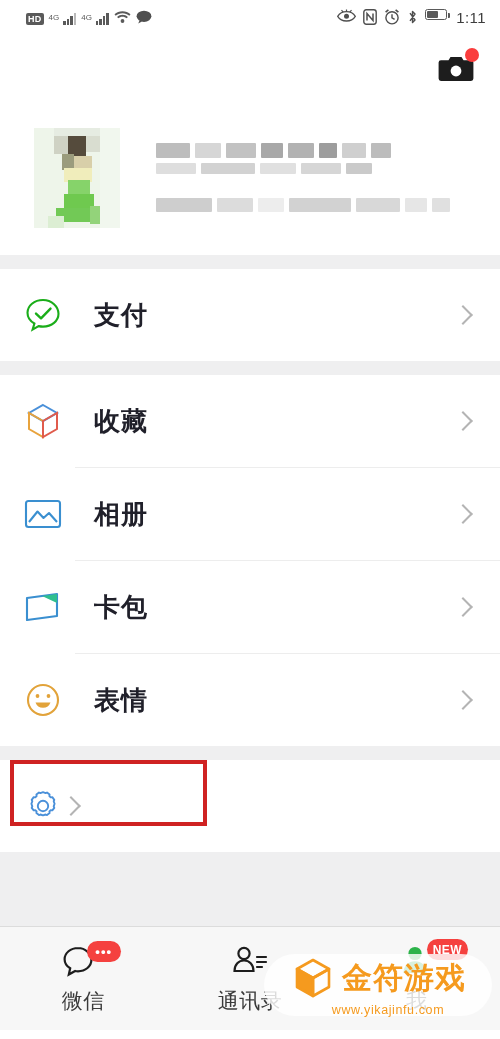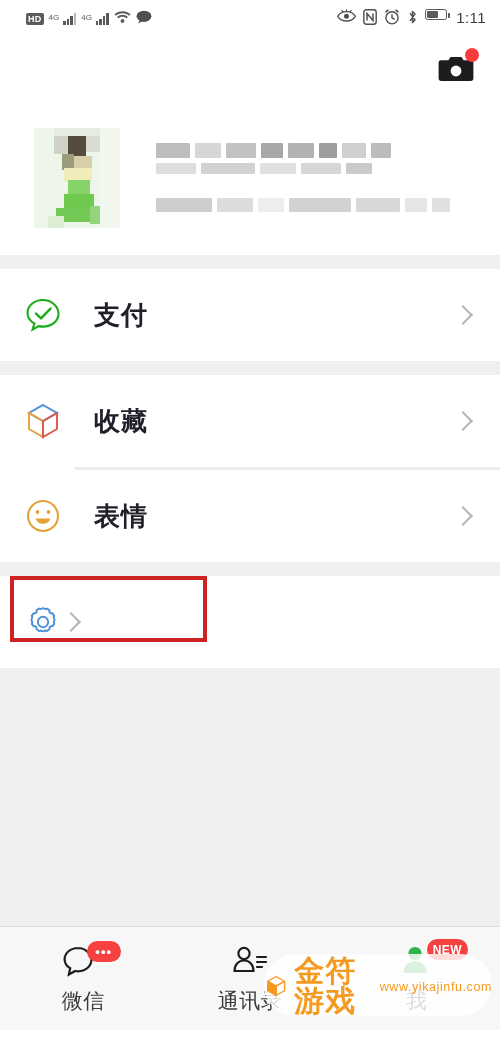--- a/index.html
+++ b/index.html
@@ -151,21 +151,21 @@
     padding: 0 6px;
   }
   .tbadge.dot { min-width: 13px; width: 13px; height: 13px; padding: 0; border-radius: 50%; top: 16px; left: 58%; }
   .tbadge.new { font-size: 12px; letter-spacing: .5px; top: 12px; left: 56%; min-width: 40px;}
 
   
   .watermark {
     position: absolute; right: 8px; bottom: 2px;
     width: 228px; height: 84px;
     pointer-events: none;
-    display: flex; flex-direction: row; align-items: center;
+    display: flex; flex-direction: column; align-items: center;
     justify-content: center;
   }
   .wm-pill {
     position:absolute; left: 0; top: 10px;
     width: 228px; height: 62px;
     background: rgba(255,255,255,.82);
     border-radius: 34px;
   }
   .wm-inner { position: relative; display: flex; align-items: center; gap: 6px; }
   .wm-text {
@@ -332,22 +332,42 @@
           <path d="M18 3 L32 11 L18 19 L4 11 Z" fill="none" stroke="#4a90d9" stroke-width="2"></path>
           <path d="M4 11 L4 27 L18 35 L18 19 Z" fill="none" stroke="#e8a33d" stroke-width="2"></path>
           <path d="M32 11 L32 27 L18 35 L18 19 Z" fill="none" stroke="#e05b4c" stroke-width="2"></path>
         </svg>
       </div>
       <div class="label">收藏</div>
       <span class="chev"></span>
     </div>
     <div class="divider"></div>
 
+    <div class="row">
+      <div class="icon">
+        <svg width="38" height="32" viewBox="0 0 38 32">
+          <rect x="2" y="3" width="34" height="26" rx="2.5" fill="none" stroke="#3a8fd0" stroke-width="2.1"></rect>
+          <path d="M5 24 L13.5 13.5 L19.5 20 L25 15 L33 24" fill="none" stroke="#3a8fd0" stroke-width="2.1" stroke-linejoin="round"></path>
+        </svg>
+      </div>
+      <div class="label">相册</div>
+      <span class="chev"></span>
+    </div>
     <div class="divider"></div>
 
+    <div class="row">
+      <div class="icon">
+        <svg width="38" height="32" viewBox="0 0 38 32">
+          <path d="M3 7 L33 3 L33 25 L3 29 Z" fill="none" stroke="#3a8fd0" stroke-width="2.1" stroke-linejoin="round"></path>
+          <path d="M18 5 L33 3 L33 12 Z" fill="#2fbf8f"></path>
+        </svg>
+      </div>
+      <div class="label">卡包</div>
+      <span class="chev"></span>
+    </div>
     <div class="divider"></div>
 
     <div class="row">
       <div class="icon">
         <svg width="36" height="36" viewBox="0 0 36 36">
           <circle cx="18" cy="18" r="15" fill="none" stroke="#e2a33a" stroke-width="2.1"></circle>
           <circle cx="12.5" cy="14" r="1.9" fill="#e2a33a"></circle>
           <circle cx="23.5" cy="14" r="1.9" fill="#e2a33a"></circle>
           <path d="M10.5 20.5 A8 8 0 0 0 25.5 20.5 Z" fill="#e2a33a"></path>
         </svg>

